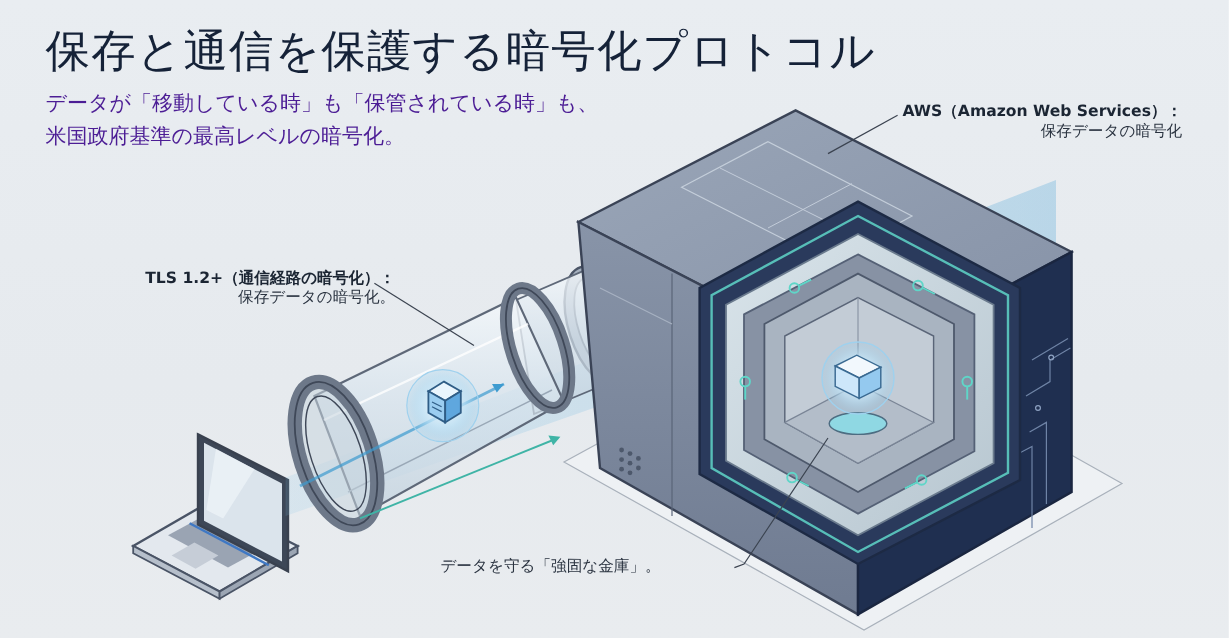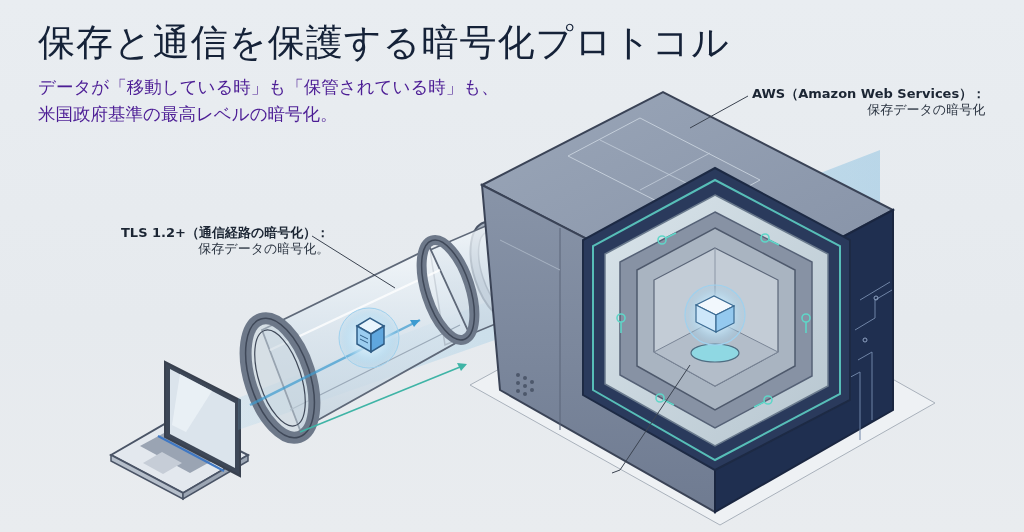--- a/index.html
+++ b/index.html
@@ -190,13 +190,14 @@
   <div class="head">AWS（Amazon Web Services）：</div>
   <div>保存データの暗号化</div>
 </div>
 
 <div class="callout" id="callout-tls">
   <div class="head">TLS 1.2+（通信経路の暗号化）：</div>
   <div>保存データの暗号化。</div>
 </div>
 
 <div class="callout" id="callout-aes">
+  <div>データを守る「強固な金庫」。</div>
 </div>
 
 </body></html>

